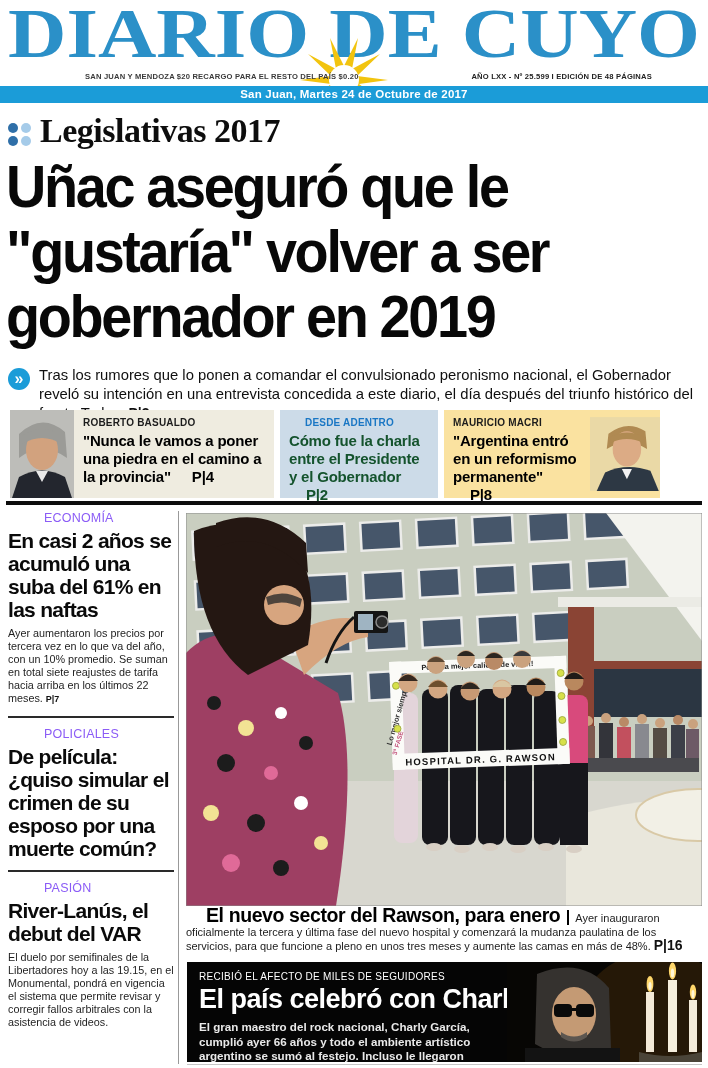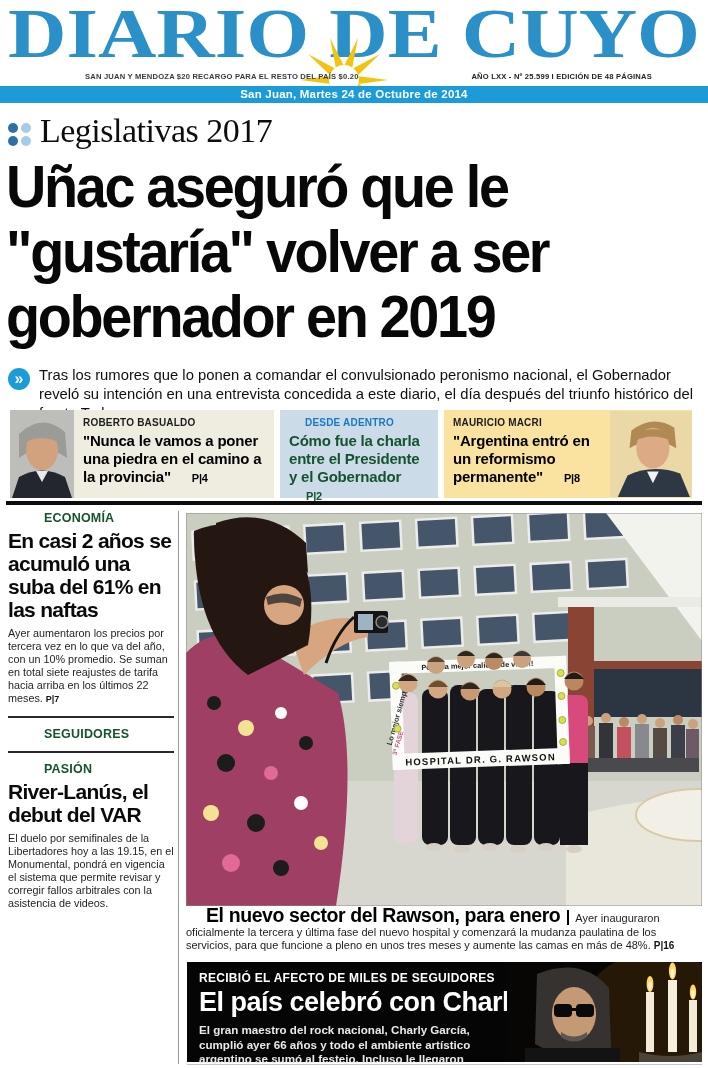--- a/index.html
+++ b/index.html
@@ -17,53 +17,53 @@
   #date-bar { position:absolute; top:86px; left:0; width:708px; height:17px;
               background:#1b9cd8; color:#fff; font-weight:bold; font-size:11.5px;
               text-align:center; line-height:17px; letter-spacing:.2px; }
   #sun-icon { position:absolute; top:22px; left:296px; }
 
   
   #section-row { position:absolute; top:112px; left:8px; display:flex; align-items:center; }
   #dots { display:grid; grid-template-columns:10px 10px; grid-gap:3px; margin-right:9px; margin-top:6px; }
   #dots i { width:10px; height:10px; border-radius:50%; display:block; }
   .dot-dark { background:#2f6fa8; } .dot-light { background:#a5cbe9; }
-  #section-title { font-family:"Liberation Serif", serif; font-weight:normal; font-size:34px;
+  #section-title { font-family:"Liberation Serif", serif; font-weight:bold; font-size:34px;
                    letter-spacing:-.5px; color:#0d0d0d; }
 
   
   #lead-headline { position:absolute; top:154px; left:6px; width:735px;
                    font-size:60px; line-height:65px; font-weight:bold; letter-spacing:-2.5px;
                    color:#080808; transform:scaleX(.93); transform-origin:left top; white-space:nowrap; }
   #deck { position:absolute; top:366px; left:8px; width:696px; display:flex; gap:9px; }
   #deck-icon { flex:0 0 22px; width:22px; height:22px; border-radius:50%; background:#1b9cd8;
                color:#fff; font-weight:bold; font-size:16px; text-align:center; line-height:21px; margin-top:2px; }
   #deck-text { font-size:14.8px; line-height:19px; color:#0f0f0f; }
-  .page-ref { font-weight:bold; font-size:10px; color:#111; }
+  .page-ref { font-weight:bold; font-size:14px; color:#111; }
 
   
   #teasers { position:absolute; top:410px; left:10px; width:688px; height:88px; display:flex;border-radius:11px; }
   .t-img { display:block; height:88px; }
   .t-body { padding:7px 9px; height:88px; }
   .t-kicker { font-size:10px; font-weight:bold; letter-spacing:.2px; margin-bottom:4px; color:#1c1c1c; }
   .t-text { font-size:15px; line-height:18px; font-weight:bold; color:#000; letter-spacing:-.2px; }
-  .t-page { font-size:11px; font-weight:bold;padding-left:17px; }
+  .t-page { font-size:15px; font-weight:bold;padding-left:17px; }
   #teaser-1 { display:flex; width:264px; }
   #teaser-1 .t-body { background:#efece0; width:200px; }
   #teaser-2 { width:158px; margin-left:6px; background:#ccdbe8; }
   #teaser-2 .t-kicker { color:#1a77c4;padding-left:16px; }
   #teaser-2 .t-text { color:#14532d; }
-  #teaser-3 { display:flex; width:248px; margin-left:6px; background:#fae2a0; }
+  #teaser-3 { display:flex; width:216px; margin-left:6px; background:#fae2a0; }
   #teaser-3 .t-body { width:170px; }
 
   #black-rule { position:absolute; top:501px; left:6px; width:696px; height:4px; background:#0d0d0d; }
 
   
   #leftcol { position:absolute; top:511px; left:8px; width:166px; }
-  .lc-kicker { font-size:12.5px; font-weight:bold; color:#14532d; letter-spacing:.2px;padding-left:36px; }
+  .lc-kicker { font-size:12.5px; font-weight:normal; color:#8b5cf6; letter-spacing:.2px;padding-left:36px; }
   .lc-h { font-size:21px; line-height:23px; font-weight:bold; letter-spacing:-.7px;
           color:#0a0a0a; margin:4px 0 6px; }
   .lc-p { font-size:10.8px; line-height:13px; color:#1e1e1e; }
   .lc-p .page-ref { font-size:9px; }
   .lc-div { border:none; border-top:2px solid #2a2a2a; margin:10px 0 9px; }
 
   #vdivider { position:absolute; left:178px; top:511px; width:1px; height:553px; background:#999; }
 
   
   #main-photo { position:absolute; top:513px; left:186px; width:516px; height:393px; }
@@ -71,42 +71,42 @@
   
   #caption { position:absolute; top:909px; left:186px; width:518px; font-size:11px;
              line-height:13.5px; color:#1c1c1c; }
   #caption-headline { font-size:19.5px; font-weight:bold; letter-spacing:-.4px; color:#000;margin-left:20px; }
   .cap-bar { display:inline-block; width:2px; height:15px; background:#000; margin:0 6px 0 7px;
              vertical-align:-3px; }
 
   
   #charly { position:absolute; top:962px; left:187px; width:515px; height:100px;
             background:#050505; padding:9px 0 0 12px; }
-  #charly-kicker { color:#fff; font-weight:bold; font-size:12px; letter-spacing:.3px; }
+  #charly-kicker { color:#fff; font-weight:normal; font-size:10px; letter-spacing:.3px; }
   #charly-headline { color:#fff; font-weight:bold; font-size:27px; letter-spacing:-.5px; margin:2px 0 5px; }
   #charly-body { color:#e9e9e9; font-weight:bold; font-size:11.6px; line-height:14.6px; width:305px; }
   #charly-photo { position:absolute; right:0; top:0; }
   #bottom-hairline { position:absolute; top:1064px; left:187px; width:515px; height:1px; background:#c5c5c5; }
 </style>
 </head>
 <body>
 
 <svg id="masthead-svg" width="708" height="64" viewBox="0 0 708 64">
   <text x="8" y="57" font-family="Liberation Serif, serif" font-weight="bold" font-size="70" fill="#2b90c8" textLength="692" lengthAdjust="spacingAndGlyphs">DIARIO DE CUYO</text>
 </svg>
 <svg id="sun-icon" width="100" height="66" viewBox="0 0 100 66">
   <polygon fill="#f2c40f" points="92,58 61,54 84,32 56,47 62,16 48,44 34,16 40,47 12,32 35,54 4,58 35,62 14,80 42,70 40,96 50,68 62,96 58,70 88,80 63,62"></polygon>
   <circle cx="48" cy="58" r="15" fill="#fff"></circle>
   <path d="M33,60 Q40,48 48,52 Q58,46 63,58 Z" fill="#fff"></path>
 </svg>
 <div id="mh-notes">
   <span class="mh-note" id="mh-note-left">San Juan y Mendoza $20 Recargo para el resto del país $0.20</span>
   <span class="mh-note" id="mh-note-right">AÑO LXX - Nº 25.599 I Edición de 48 Páginas</span>
 </div>
-<div id="date-bar">San Juan, Martes 24 de Octubre de 2014</div>
+<div id="date-bar">San Juan, Martes 24 de Octubre de 2017</div>
 
 <div id="section-row">
   <span id="dots">
     <i class="dot-dark"></i>
       <i class="dot-light"></i>
       <i class="dot-dark"></i>
       <i class="dot-light"></i>
   </span>
   <span id="section-title">Legislativas 2017</span>
 </div>
@@ -167,21 +167,22 @@
 
 <div id="leftcol">
   <div class="lc-sec">
     <div class="lc-kicker">ECONOMÍA</div>
     <div class="lc-h">En casi 2 años se acumuló una suba del 61% en las naftas</div>
     <p class="lc-p"><span>Ayer aumentaron los precios por tercera vez en lo que va del año, con un 10% promedio. Se suman en total siete reajustes de tarifa hacia arriba en los últimos 22 meses.</span>
       <span class="page-ref">P|7</span></p>
     <hr class="lc-div">
   </div>
   <div class="lc-sec">
-    <div class="lc-kicker">SEGUIDORES</div>
+    <div class="lc-kicker">POLICIALES</div>
+    <div class="lc-h">De película: ¿quiso simular el crimen de su esposo por una muerte común?</div>
     <hr class="lc-div">
   </div>
   <div class="lc-sec">
     <div class="lc-kicker">PASIÓN</div>
     <div class="lc-h">River-Lanús, el debut del VAR</div>
     <p class="lc-p"><span>El duelo por semifinales de la Libertadores hoy a las 19.15, en el Monumental, pondrá en vigencia el sistema que permite revisar y corregir fallos arbitrales con la asistencia de videos.</span>
       </p>
   </div>
 </div>
 

